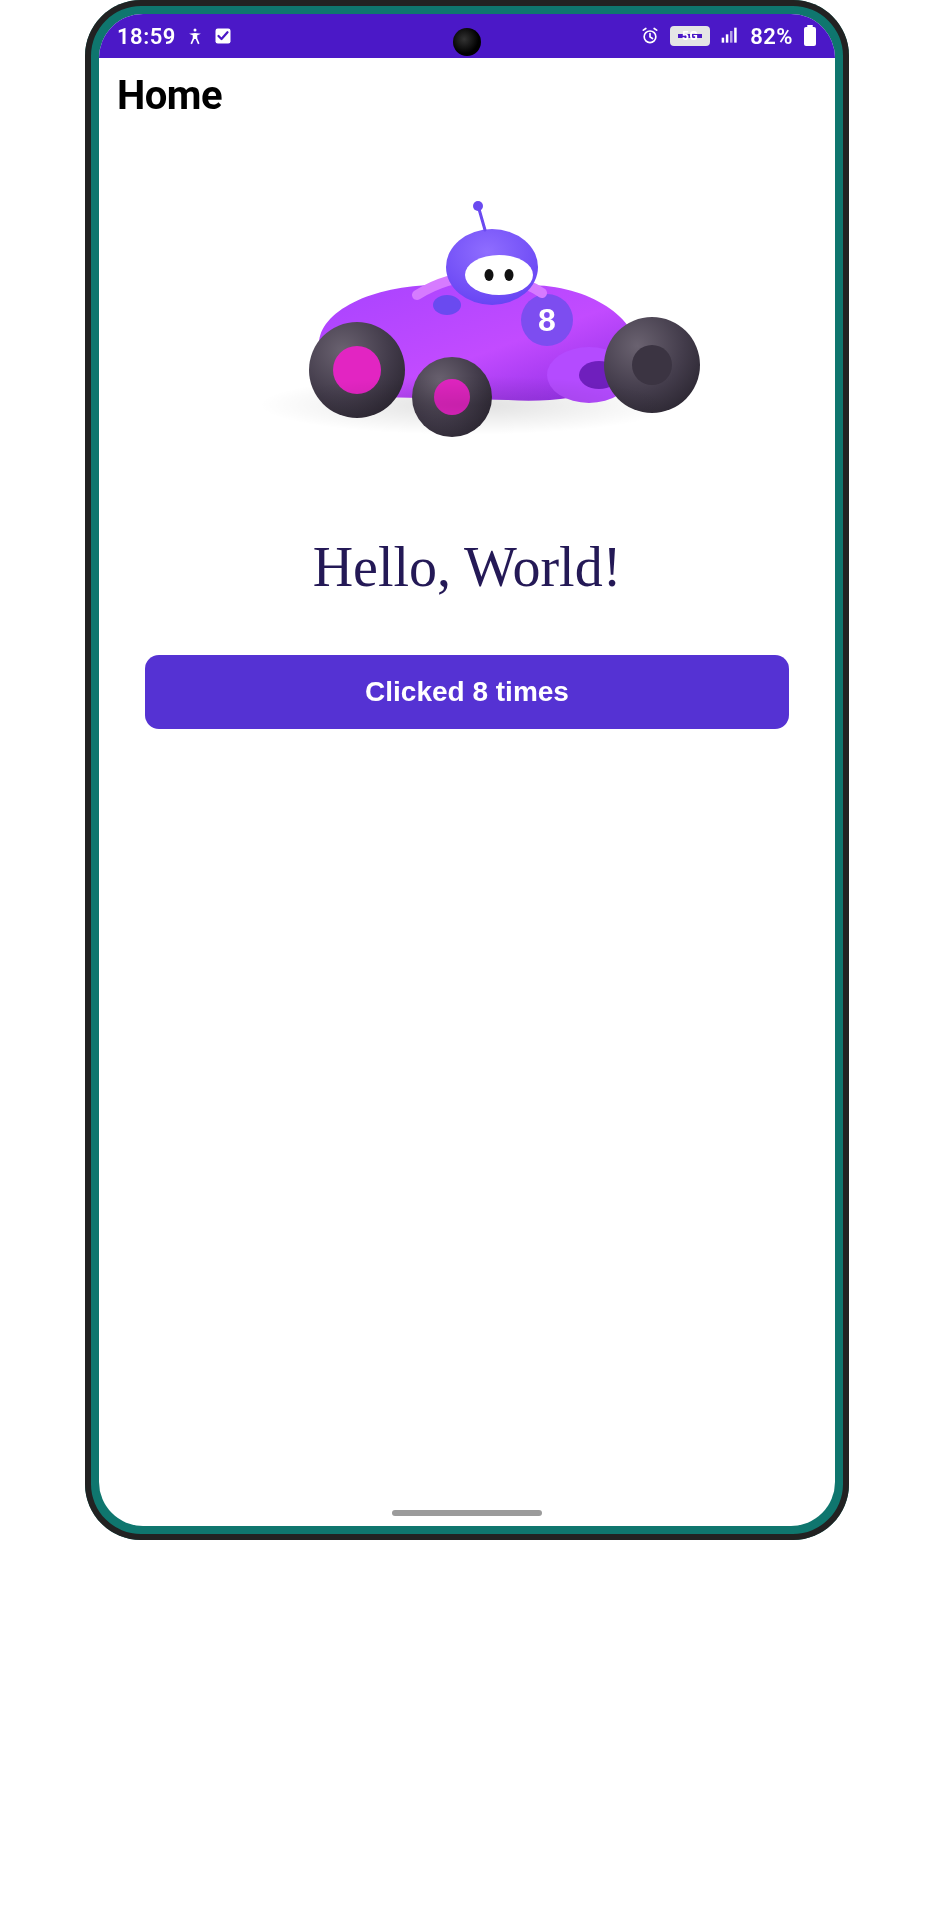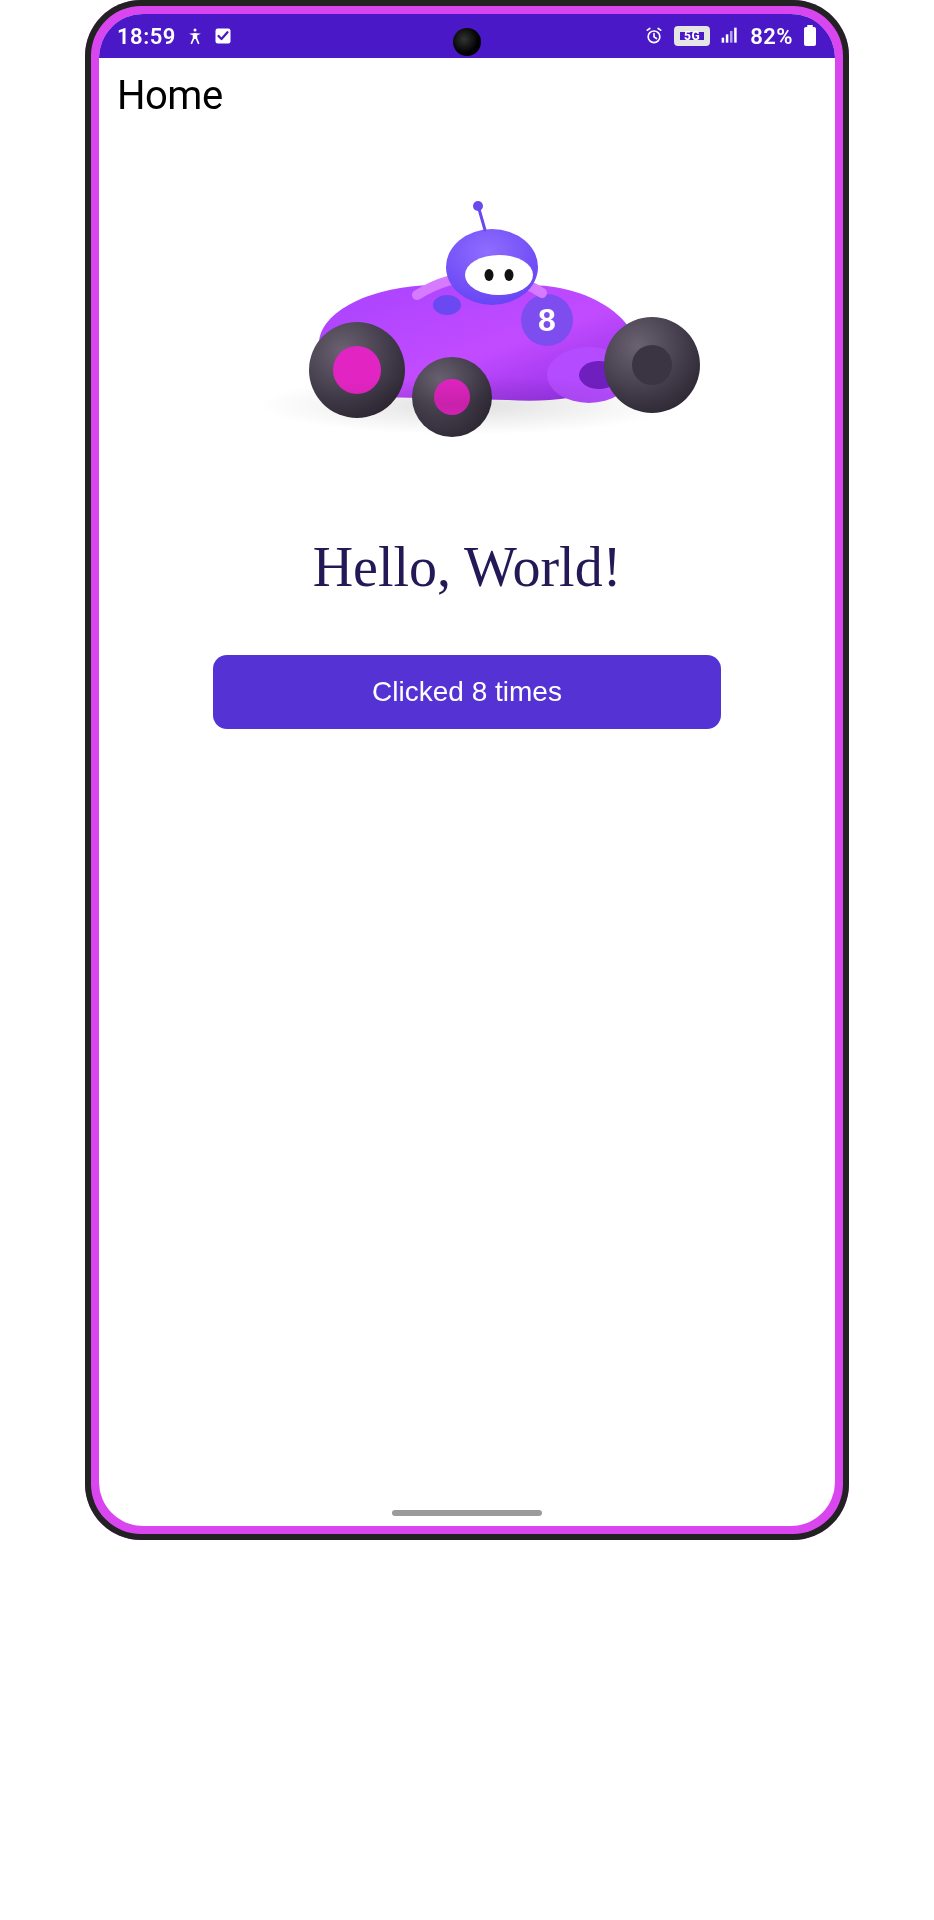--- a/index.html
+++ b/index.html
@@ -3,21 +3,21 @@
   <meta charset="utf-8">
   <style>
     * { box-sizing: border-box; margin: 0; padding: 0; }
     html, body { width: 100%; height: 100%; background: #fff; font-family: -apple-system, BlinkMacSystemFont, "Segoe UI", Roboto, Arial, sans-serif; }
 
     
     .device {
       width: 764px;
       height: 1540px;
       margin: 0 auto;
-      background: #d946ef;
+      background: #0f766e;
       border-radius: 56px;
       padding: 14px;
       position: relative;
       box-shadow: 0 0 0 6px #222 inset;
     }
     .screen {
       width: 100%;
       height: 100%;
       border-radius: 44px;
       overflow: hidden;
@@ -45,32 +45,32 @@
       padding: 0 18px;
       font-size: 22px;
       font-weight: 600;
       letter-spacing: 0.5px;
     }
     .status-left, .status-right { display: flex; align-items: center; gap: 10px; }
     .status-right svg, .status-left svg { display: block; }
     .status-icon { display:inline-flex; align-items:center; justify-content:center; }
     .status-5g {
       display:inline-flex; align-items:center; justify-content:center;
-      border: 6px solid #e5e5e5; border-radius: 4px; padding: 0 4px; height: 20px;
+      border: 8px solid #e5e5e5; border-radius: 4px; padding: 0 4px; height: 20px;
       font-size: 12px; font-weight: 800; line-height: 1;
     }
 
     
     .title-bar {
       padding: 14px 18px 8px;
       background: #fff;
     }
     .title-bar h1 {
       font-size: 40px;
-      font-weight: 400;
+      font-weight: 700;
       color: #000;
       letter-spacing: -0.5px;
     }
 
     
     .content {
       flex: 1;
       padding: 28px;
       display: flex;
       flex-direction: column;
@@ -94,28 +94,28 @@
     .subhead {
       margin-top: 46px;
       font-size: 42px;
       color: #241956;
       text-align: center;
       line-height: 1.28;
       max-width: 640px;
     }
     .primary-btn {
       margin-top: 56px;
-      width: 508px;
+      width: 644px;
       height: 74px;
       border: 0;
       border-radius: 14px;
       background: #5532d3;
       color: #fff;
       font-size: 28px;
-      font-weight: 400;
+      font-weight: 700;
       cursor: pointer;
     }
 
     
     .navlines { position: absolute; bottom: 10px; left: 50%; transform: translateX(-50%); width: 150px; height: 6px; border-radius: 3px; background: #9b9b9b; }
   </style>
 </head>
 <body>
 
 <div class="device">

